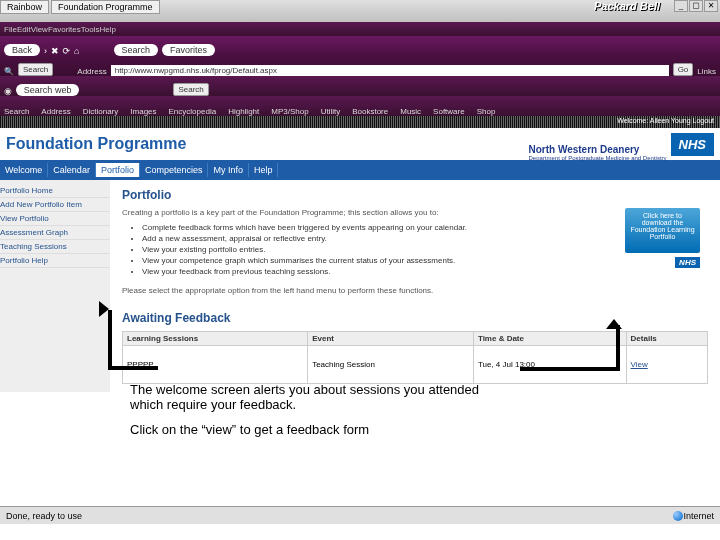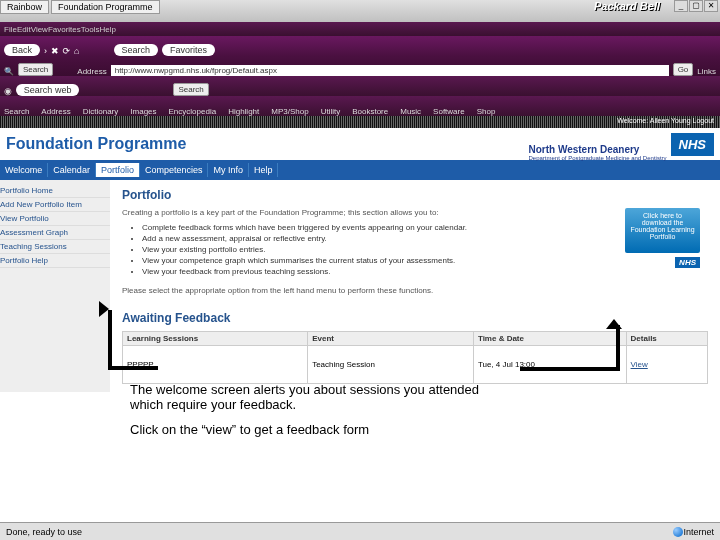--- a/index.html
+++ b/index.html
@@ -47,21 +47,21 @@
   .tbl { width: 100%; border-collapse: collapse; font-size: 8px; }
   .tbl th { background: #eee; text-align: left; padding: 2px 4px; border: 1px solid #ccc; color: #333; font-weight: bold; }
   .tbl td { padding: 14px 4px; border: 1px solid #ccc; }
   .tbl td .lnk { color: #26538d; text-decoration: underline; }
   .callout { position: absolute; left: 130px; top: 382px; width: 380px; }
   .callout p { font-size: 13px; margin-bottom: 10px; }
   .arrowL { position: absolute; left: 108px; top: 310px; width: 50px; height: 60px; border-left: 4px solid #000; border-bottom: 4px solid #000; }
   .arrowL::before { content:''; position:absolute; left:-10px; top:-2px; border-left:8px solid transparent; border-right:8px solid transparent; border-bottom:10px solid #000; transform: rotate(90deg) translate(-4px,6px);}
   .arrowR { position: absolute; left: 520px; top: 325px; width: 100px; height: 46px; border-right: 4px solid #000; border-bottom: 4px solid #000; }
   .arrowR::before { content:''; position:absolute; right:-2px; top:-6px; border-left:8px solid transparent; border-right:8px solid transparent; border-bottom:10px solid #000; transform: translate(4px,0);}
-  .statusbar { position: absolute; bottom: 0; left: 0; right: 0; height: 18px; background: #e0e0e0; border-top: 1px solid #999; display: flex; align-items: center; font-size: 9px; padding: 0 6px; }
+  .statusbar { position: absolute; bottom: 16px; left: 0; right: 0; height: 18px; background: #e0e0e0; border-top: 1px solid #999; display: flex; align-items: center; font-size: 9px; padding: 0 6px; }
   .statusbar .right { margin-left: auto; display: flex; align-items: center; }
   .globe { width: 10px; height: 10px; border-radius: 50%; background: radial-gradient(circle at 30% 30%, #9cf, #06c); }
 </style>
 </head>
 <body>
 
 <div class="titlebar">
   <span class="tab">Rainbow</span>
   <span class="tab">Foundation Programme</span>
   <span class="brand">Packard Bell</span>

